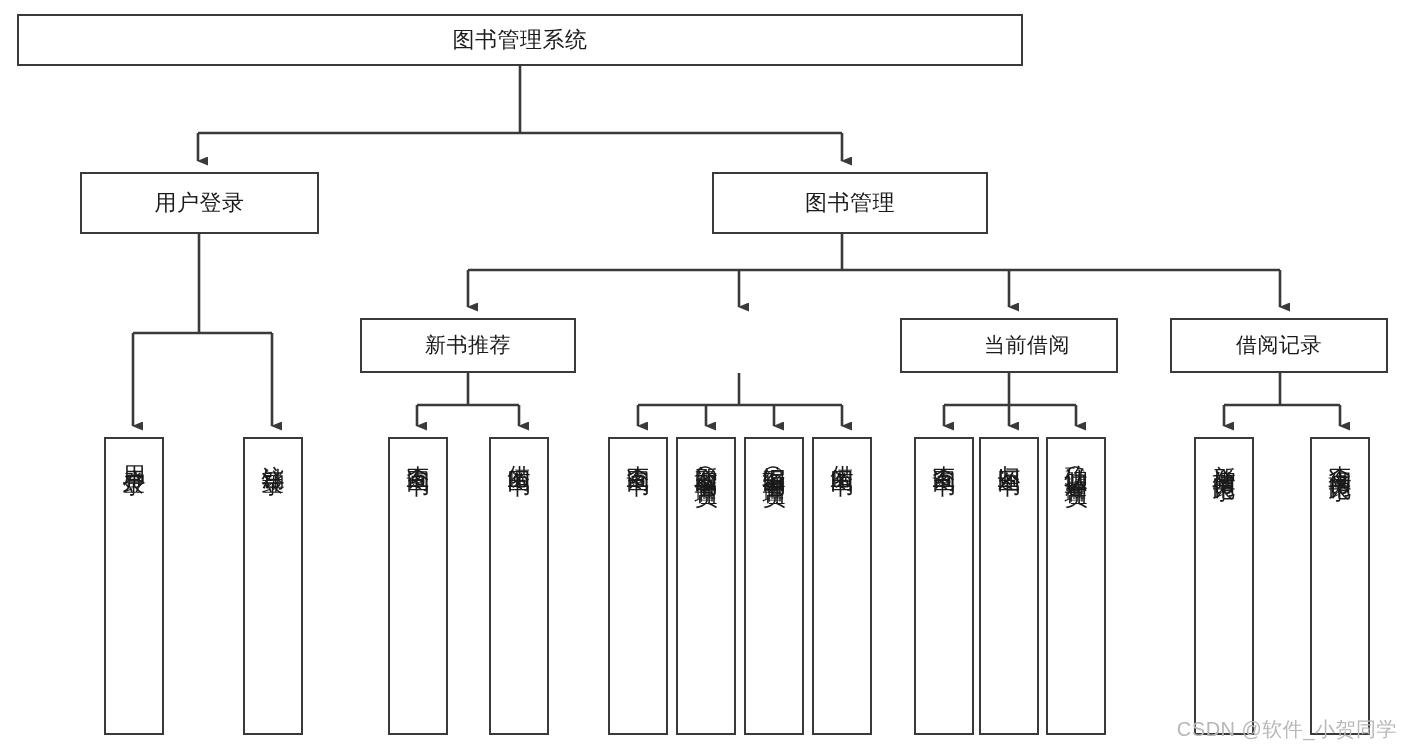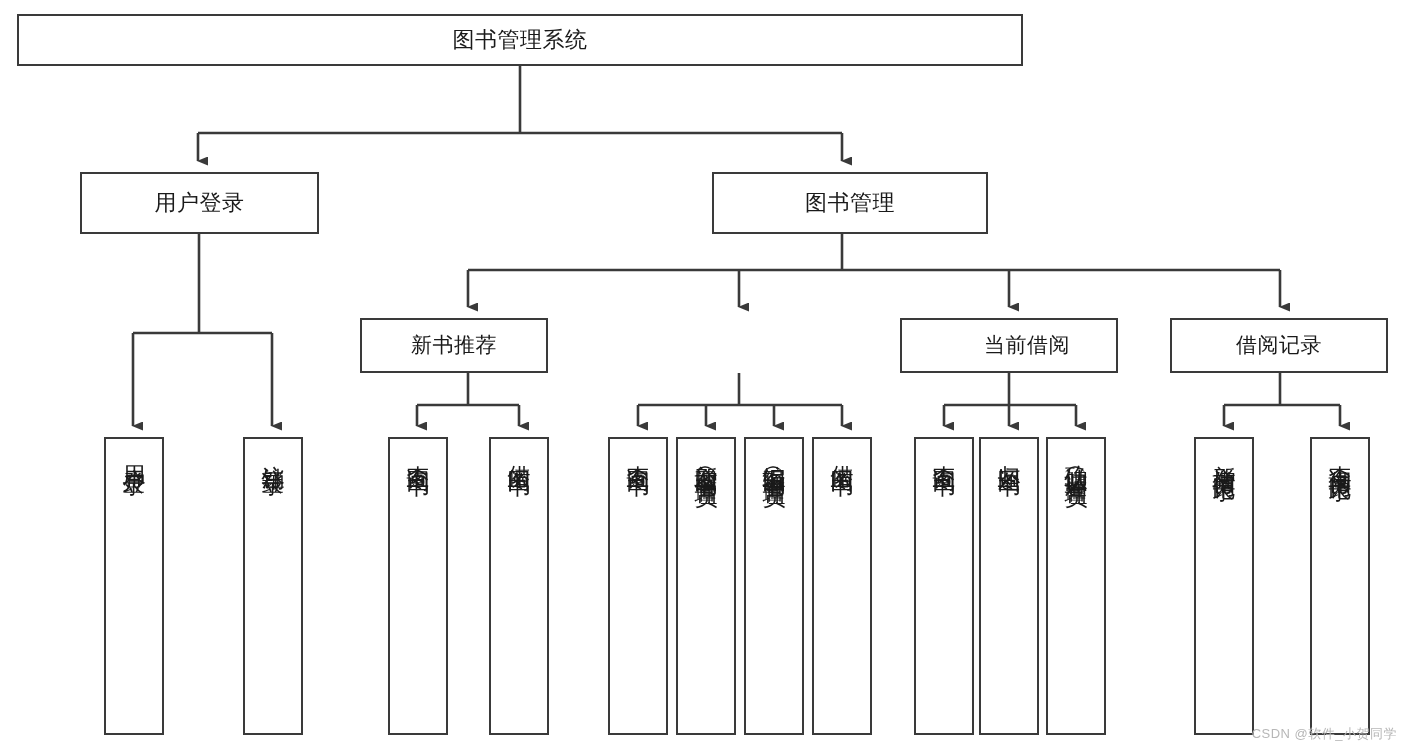--- a/index.html
+++ b/index.html
@@ -57,21 +57,21 @@
     letter-spacing: 3px;
     line-height: 1;
   }
   .node.level0 .node-label { font-size: 22px; }
   .node.level1 .node-label { font-size: 22px; }
   .node.level2 .node-label { font-size: 21px; }
   .watermark {
     position: absolute;
     right: 8px;
     bottom: 4px;
-    font-size: 13px;
+    font-size: 20px;
     color: #b7b7b7;
     letter-spacing: 0.5px;
     z-index: 5;
     white-space: nowrap;
     margin-left: 34px;
   }
 </style>
 </head>
 <body>
 
@@ -132,21 +132,21 @@
     <span class="node-label">图书管理系统</span>
   </div>
 
   <div class="node horiz level1" style="left:80px; top:172px; width:239px; height:62px;">
     <span class="node-label">用户登录</span>
   </div>
   <div class="node horiz level1" style="left:712px; top:172px; width:276px; height:62px;">
     <span class="node-label">图书管理</span>
   </div>
 
-  <div class="node horiz level2" style="left:360px; top:318px; width:188px; height:55px;">
+  <div class="node horiz level2" style="left:360px; top:318px; width:216px; height:55px;">
     <span class="node-label">新书推荐</span>
   </div>
   <div class="node horiz level2" style="left:900px; top:318px; width:218px; height:55px;padding-left:36px;">
     <span class="node-label">当前借阅</span>
   </div>
   <div class="node horiz level2" style="left:1170px; top:318px; width:218px; height:55px;">
     <span class="node-label">借阅记录</span>
   </div>
 
   <div class="node vert" style="left:104px; top:437px; width:60px; height:298px;">

